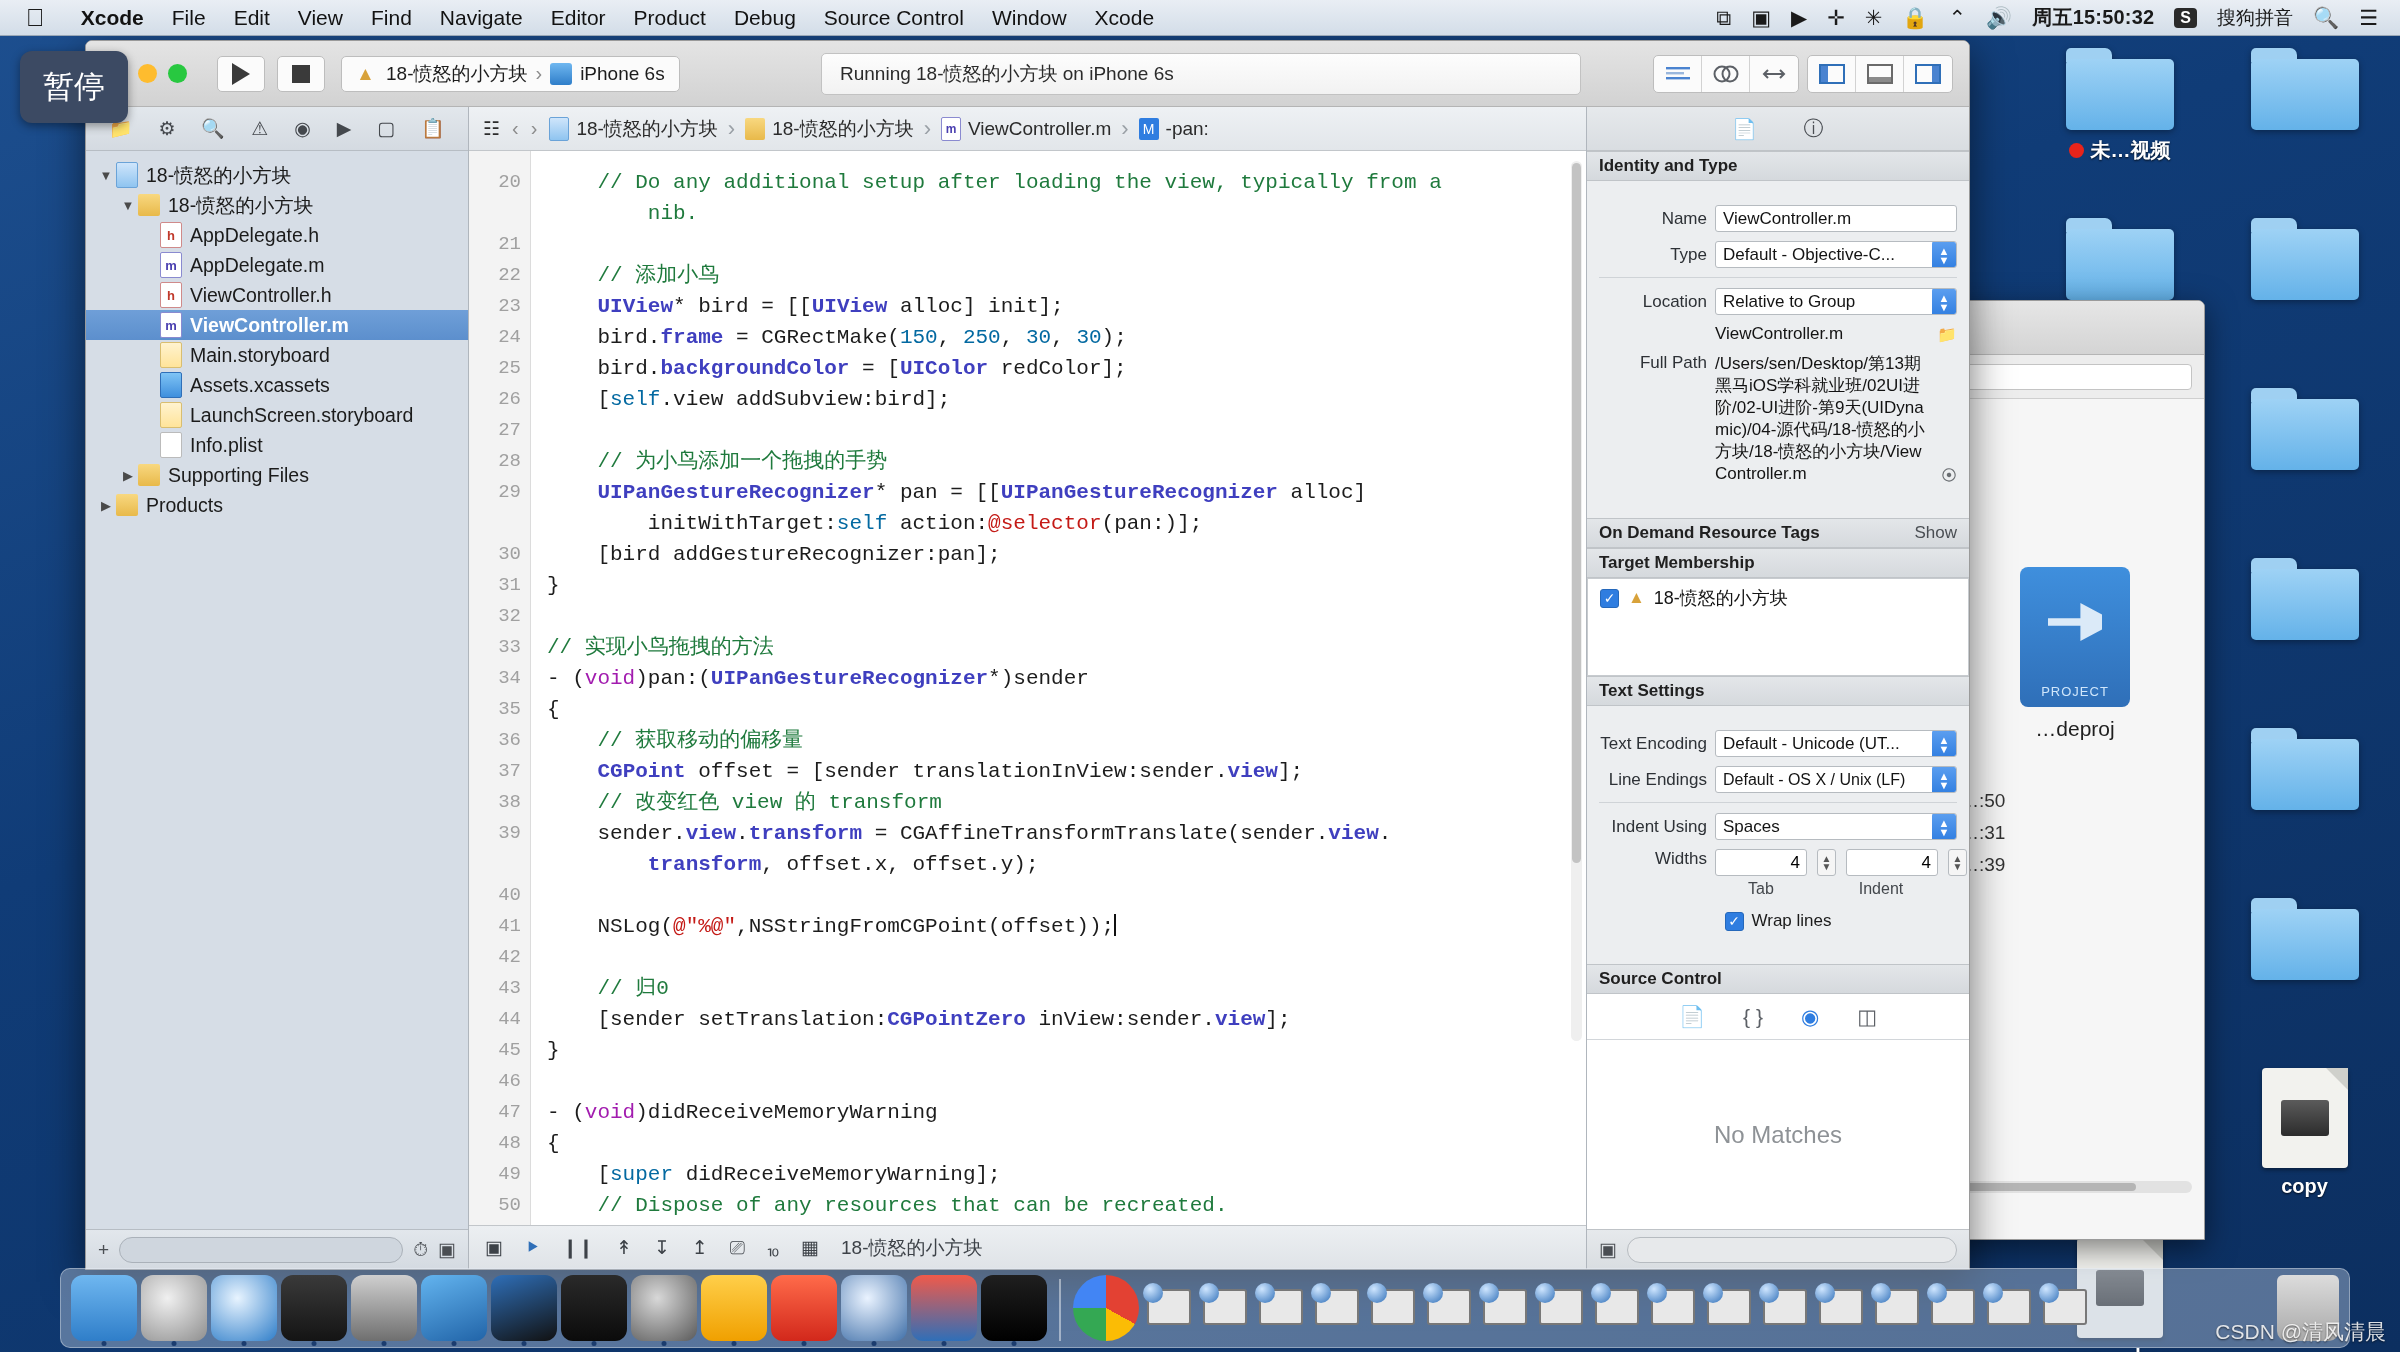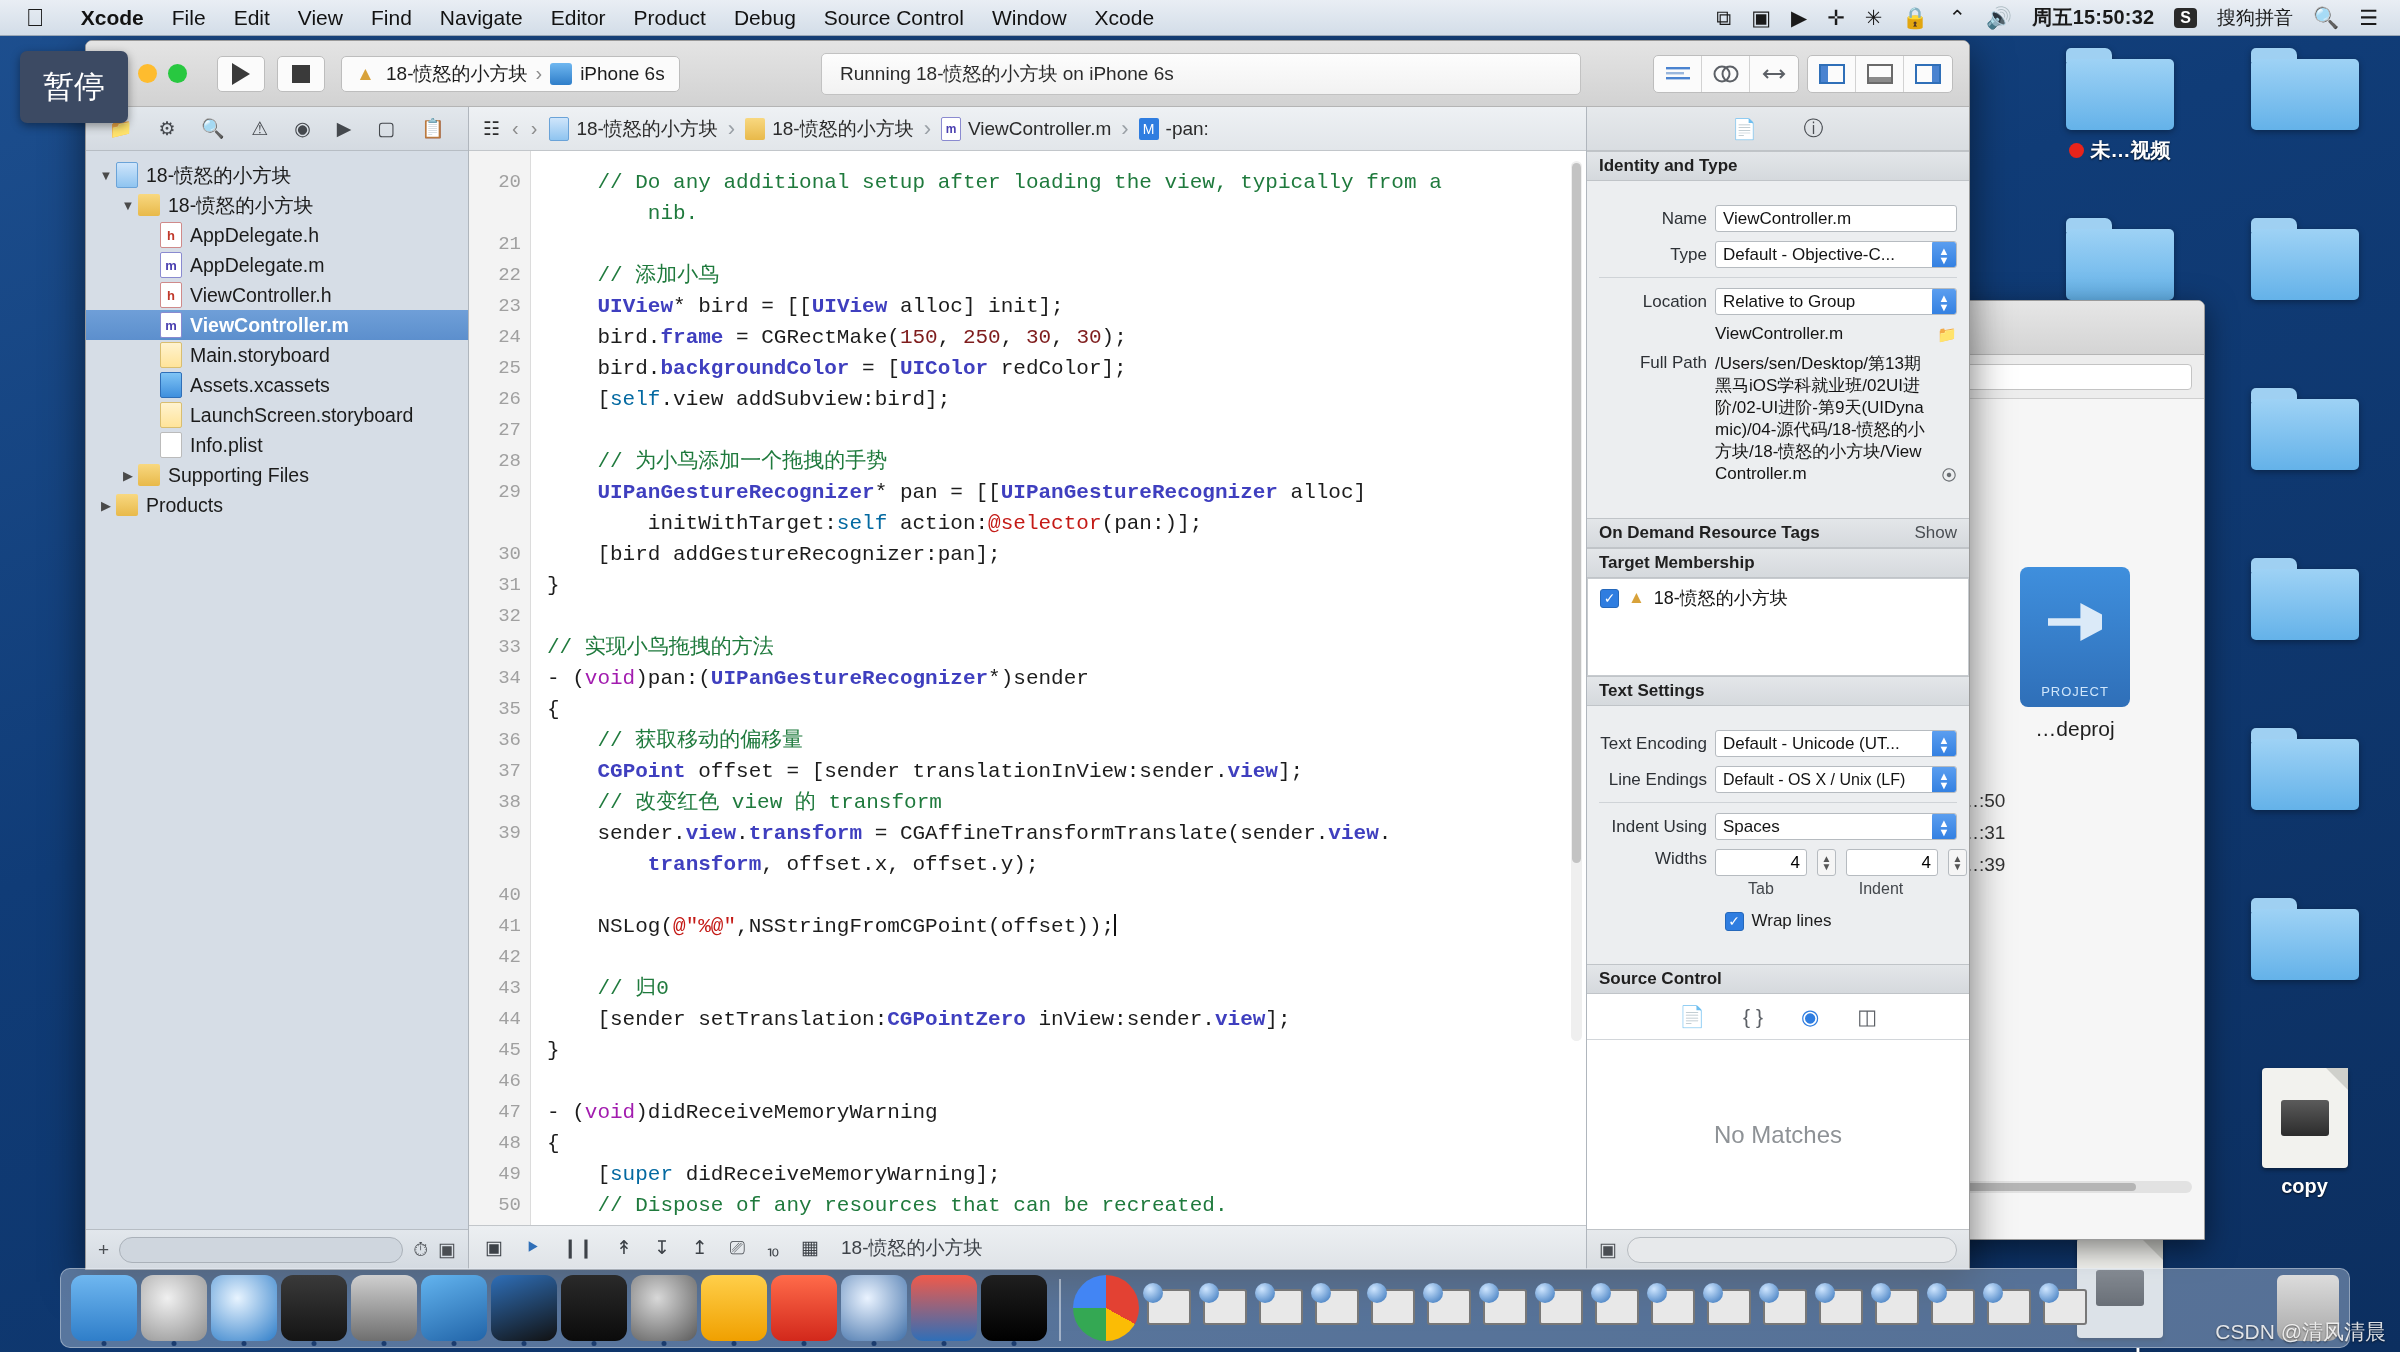--- a/index.html
+++ b/index.html
@@ -117,21 +117,21 @@
   }
   #toolbar-right { margin-left:auto; display:flex; align-items:center; gap:8px; }
   .seg { display:flex; background:#fbfbfb; border:1px solid #bdbdbd; border-radius:5px; overflow:hidden; }
   .seg > div { width: 48px; height: 36px; display:flex;align-items:center;justify-content:center; border-right:1px solid #d2d2d2; }
   .seg > div:last-child { border-right: none; }
 
   
   #pause-tooltip {
     position: absolute; left: 20px; top: 51px;
     width: 108px; height: 72px;
-    background: #3c4a63; border-radius: 7px;
+    background: #3c4a63; border-radius: 12px;
     display: flex; align-items: center; justify-content: center;
     color: #ffffff; font-size: 31px; z-index: 60;
     box-shadow: 0 3px 10px rgba(0,0,0,.4);
   }
 
   
   #xc-body { flex: 1; display: flex; min-height: 0; }
 
   
   #navigator {
@@ -179,21 +179,21 @@
   #gutter div { height: 31px; line-height: 31px; }
   #code {
     flex:1; padding: 16px 0 0 16px;
     font-family: "Liberation Mono", monospace; font-size: 21px;
     line-height: 31px; color: #1c1c1c; white-space: pre; overflow: hidden;
   }
   .cm { color: #1f7a3d; }        
   .kw { color: #a21caf; }        
   .ty { color: #3f3fbf; font-weight: bold; }  
   .nm { color: #1c1c1c; }
-  .num { color: #7f1d1d; }
+  .num { color: #0369a1; }
   .str { color: #c41a16; }
   .sel-kw { color: #0369a1; }
   .prep { color: #c41a16; }
   .cursor { display:inline-block; width:2px; height:22px; background:#111; vertical-align:-4px; }
 
   #code-scroll {
     position:absolute; right: 4px; top: 10px; width: 11px; height: 880px;
     background: #efefef; border-radius: 6px;
   }
   #code-scroll::after { content:""; position:absolute; left:1px; top:2px; width:9px; height:700px; background:#c3c3c3; border-radius:5px; }

